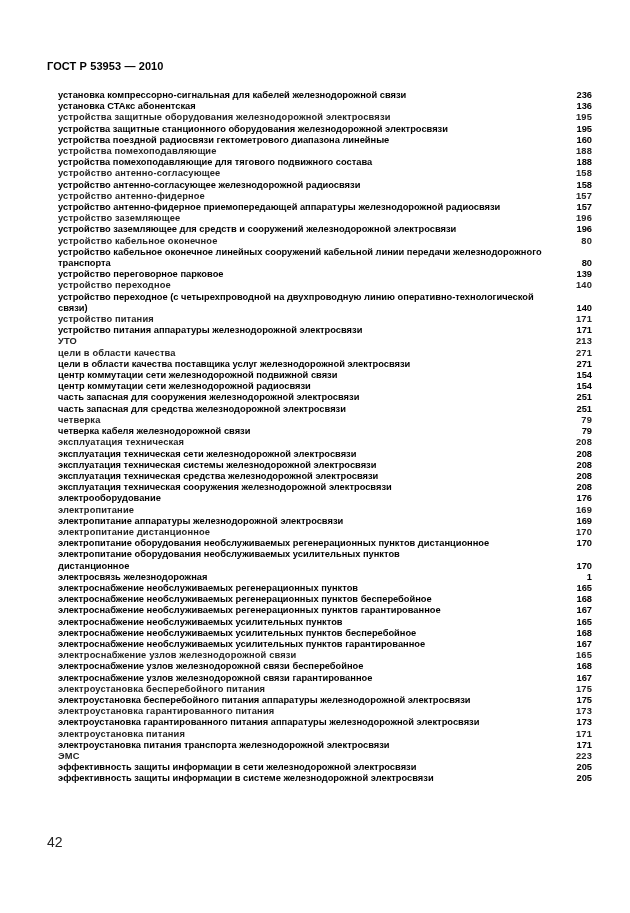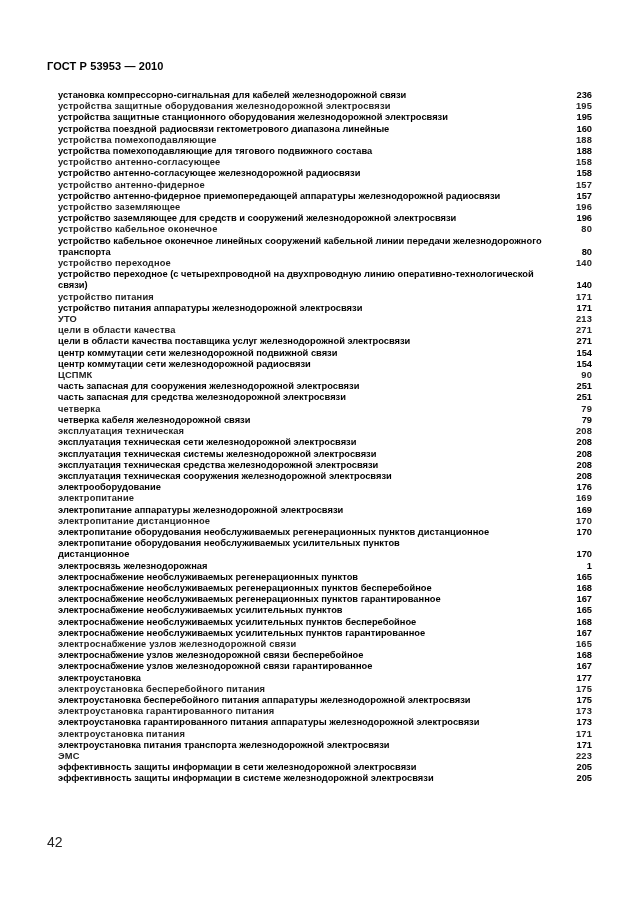--- a/index.html
+++ b/index.html
@@ -17,20 +17,24 @@
 </head>
 <body>
 
 <div class="header">ГОСТ Р 53953 — 2010</div>
 
 <div class="index" id="index">
     <div class="entry bold">
       <span class="term">установка компрессорно-сигнальная для кабелей железнодорожной связи</span>
       <span class="page">236</span>
     </div>
+    <div class="entry bold">
+      <span class="term">установка СТАкс абонентская</span>
+      <span class="page">136</span>
+    </div>
     <div class="entry normal">
       <span class="term">устройства защитные оборудования железнодорожной электросвязи</span>
       <span class="page">195</span>
     </div>
     <div class="entry bold">
       <span class="term">устройства защитные станционного оборудования железнодорожной электросвязи</span>
       <span class="page">195</span>
     </div>
     <div class="entry bold">
       <span class="term">устройства поездной радиосвязи гектометрового диапазона линейные</span>
@@ -69,20 +73,24 @@
       <span class="page">196</span>
     </div>
     <div class="entry normal">
       <span class="term">устройство кабельное оконечное</span>
       <span class="page">80</span>
     </div>
     <div class="entry bold">
       <span class="term">устройство кабельное оконечное линейных сооружений кабельной линии передачи железнодорожного транспорта</span>
       <span class="page">80</span>
     </div>
+    <div class="entry bold">
+      <span class="term">устройство переговорное парковое</span>
+      <span class="page">139</span>
+    </div>
     <div class="entry normal">
       <span class="term">устройство переходное</span>
       <span class="page">140</span>
     </div>
     <div class="entry bold">
       <span class="term">устройство переходное (с четырехпроводной на двухпроводную линию оперативно-технологической связи)</span>
       <span class="page">140</span>
     </div>
     <div class="entry normal">
       <span class="term">устройство питания</span>
@@ -105,24 +113,20 @@
       <span class="page">271</span>
     </div>
     <div class="entry bold">
       <span class="term">центр коммутации сети железнодорожной подвижной связи</span>
       <span class="page">154</span>
     </div>
     <div class="entry bold">
       <span class="term">центр коммутации сети железнодорожной радиосвязи</span>
       <span class="page">154</span>
     </div>
-    <div class="entry normal">
-      <span class="term">ЦСПМК</span>
-      <span class="page">90</span>
-    </div>
     <div class="entry bold">
       <span class="term">часть запасная для сооружения железнодорожной электросвязи</span>
       <span class="page">251</span>
     </div>
     <div class="entry bold">
       <span class="term">часть запасная для средства железнодорожной электросвязи</span>
       <span class="page">251</span>
     </div>
     <div class="entry normal">
       <span class="term">четверка</span>
@@ -209,24 +213,20 @@
       <span class="page">165</span>
     </div>
     <div class="entry bold">
       <span class="term">электроснабжение узлов железнодорожной связи бесперебойное</span>
       <span class="page">168</span>
     </div>
     <div class="entry bold">
       <span class="term">электроснабжение узлов железнодорожной связи гарантированное</span>
       <span class="page">167</span>
     </div>
-    <div class="entry bold">
-      <span class="term">электроустановка</span>
-      <span class="page">177</span>
-    </div>
     <div class="entry normal">
       <span class="term">электроустановка бесперебойного питания</span>
       <span class="page">175</span>
     </div>
     <div class="entry bold">
       <span class="term">электроустановка бесперебойного питания аппаратуры железнодорожной электросвязи</span>
       <span class="page">175</span>
     </div>
     <div class="entry normal">
       <span class="term">электроустановка гарантированного питания</span>

